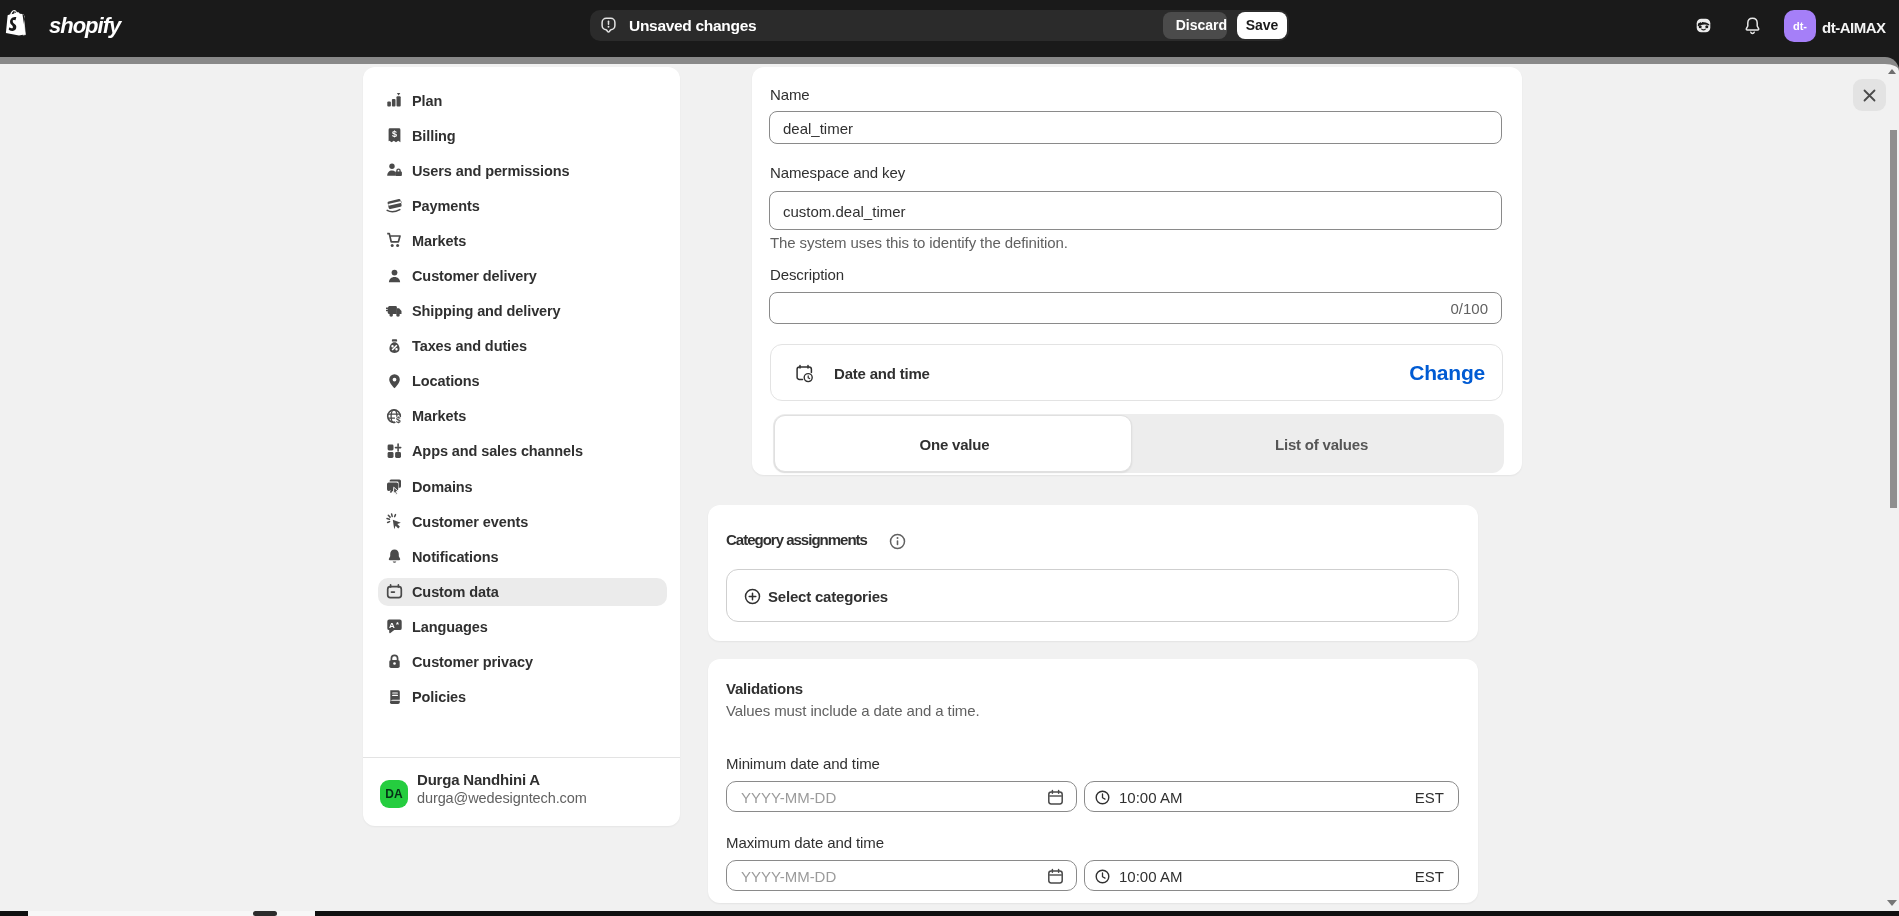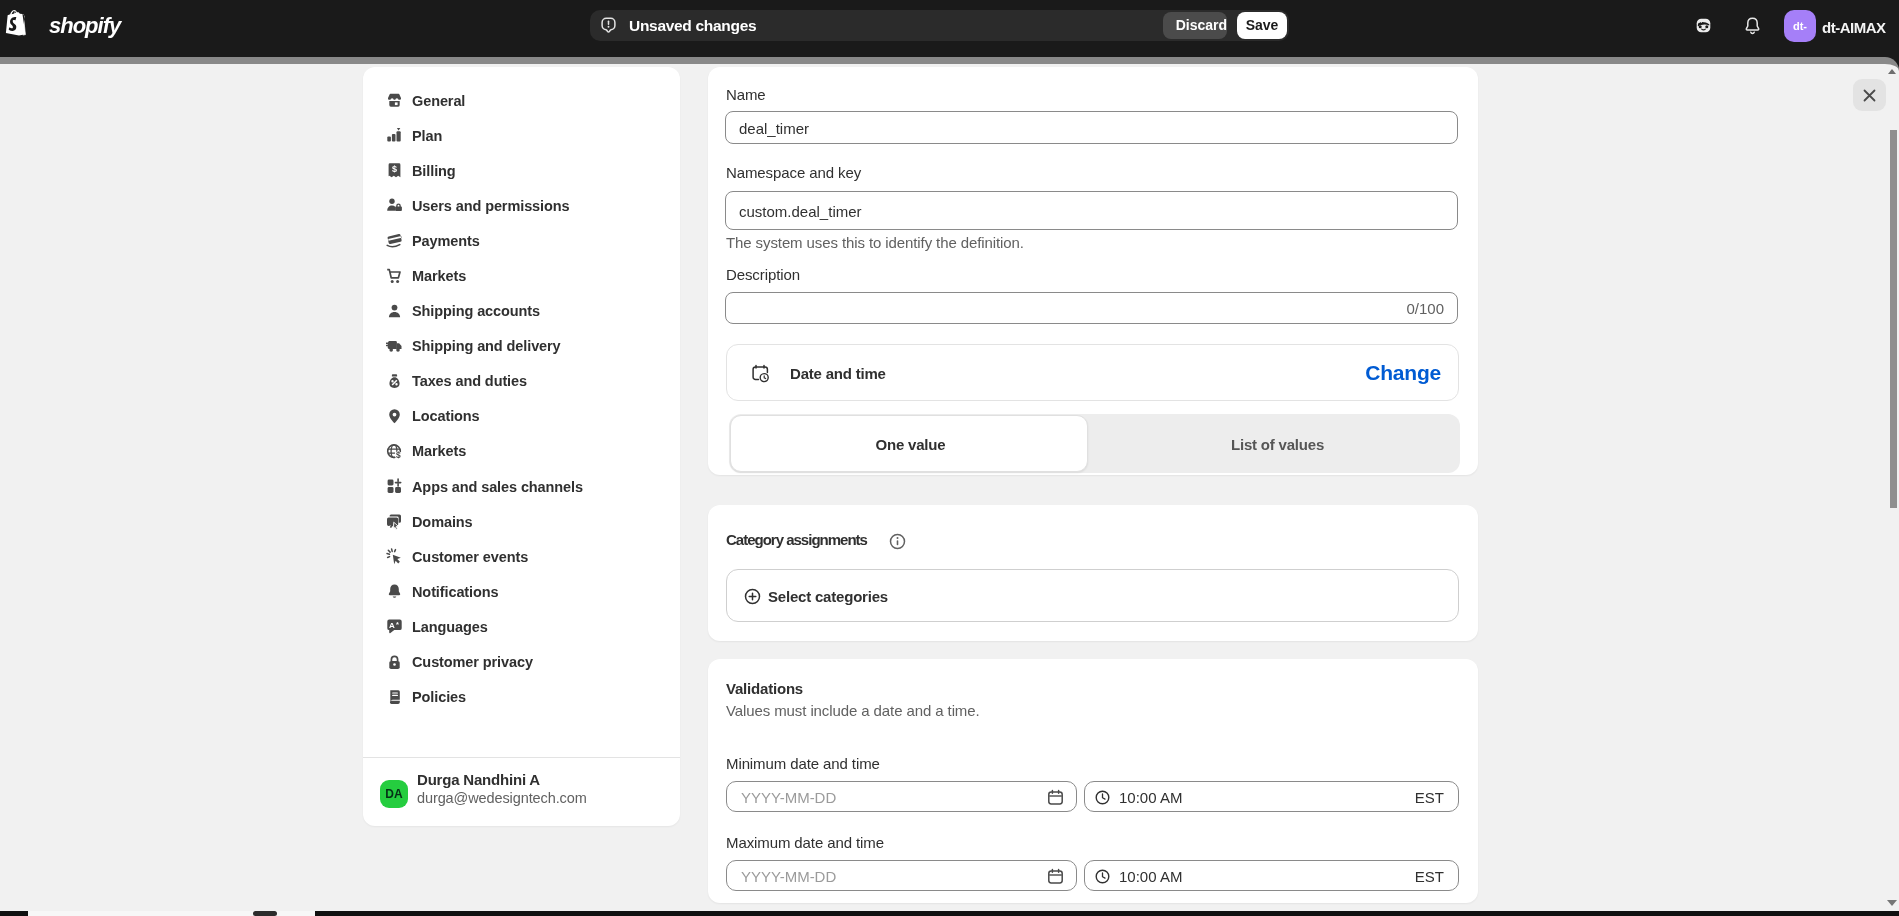--- a/index.html
+++ b/index.html
@@ -42,21 +42,21 @@
     font-size:14.5px; font-weight:600; color:#303030; white-space:nowrap; letter-spacing:-0.1px; }
   .divider { position:absolute; left:0; top:690px; width:317px; height:1px; background:#e3e3e3; }
   .ucard { position:absolute; left:0; top:691px; width:317px; height:68px; }
   .uav { position:absolute; left:17px; top:22px; width:28px; height:28px; background:#25cd3f;
     border-radius:9px; color:#053016; font-size:12px; font-weight:600; text-align:center; line-height:28px; }
   .uname { position:absolute; left:54px; top:13px; font-size:15px; font-weight:700; color:#303030; letter-spacing:-0.2px; }
   .umail { position:absolute; left:54px; top:32px; font-size:14.5px; color:#616161; letter-spacing:-0.1px; }
   
   .card { position:absolute; left:708px; width:770px; background:#fff; border-radius:12px;
     box-shadow:0 1px 2px rgba(0,0,0,.06); }
-  .c1 { top:67px; height:408px; }
+  .c1 { top:67px; height:408px;margin-left:44px; }
   .c2 { top:505px; height:136px; }
   .c3 { top:659px; height:244px; }
   .lab { position:absolute; left:18px; font-size:15px; color:#303030; letter-spacing:-0.1px; }
   .lab.b { font-weight:700; letter-spacing:-0.2px; }
   .inp { position:absolute; left:17px; width:733px; border:1px solid #8a8a8a; border-radius:8px;
     background:#fff; font-size:15px; color:#303030; }
   .inp .v { position:absolute; left:13px; top:50%; transform:translateY(-50%); }
   .gray { color:#616161; }
   .ph { color:#9b9b9b; }
   .dtbox { position:absolute; left:18px; top:277px; width:733px; height:57px;
@@ -130,30 +130,20 @@
   </svg>
   <div class="avatar">dt-</div>
   <div class="shopname">dt-AIMAX</div>
 </div>
 <div class="strip"></div>
 
 <aside class="side">
   <div class="nav" id="nav">
       <div class="nav-item">
         <svg class="ic" viewBox="0 0 17 17" fill="#4a4a4a">
-          <path d="M2 6.1 L3.7 2.3 C3.8 2 4.1 1.8 4.4 1.8 H12.6 C12.9 1.8 13.2 2 13.3 2.3 L15 6.1 V6.8 C15 7.3 14.6 7.7 14.1 7.7 H2.9 C2.4 7.7 2 7.3 2 6.8 Z"></path>
-          <circle cx="6.1" cy="7.7" r="1.55" fill="#fff"></circle>
-          <circle cx="10.9" cy="7.7" r="1.55" fill="#fff"></circle>
-          <path d="M3.3 8.9 H13.7 V13.1 A1.6 1.6 0 0 1 12.1 14.7 H4.9 A1.6 1.6 0 0 1 3.3 13.1 Z"></path>
-          <rect x="8.9" y="10.4" width="2.7" height="2.7" fill="#fff"></rect>
-        </svg>
-        <span class="lbl">General</span>
-      </div>
-      <div class="nav-item">
-        <svg class="ic" viewBox="0 0 17 17" fill="#4a4a4a">
           <rect x="1.3" y="9.6" width="3.6" height="5" rx="1"></rect>
           <rect x="5.9" y="6.9" width="3.6" height="7.7" rx="1"></rect>
           <rect x="10.5" y="4.2" width="4.2" height="10.4" rx="1"></rect>
           <path d="M10.9 1.1 H14.3 L12.6 3.5 Z"></path>
         </svg>
         <span class="lbl">Plan</span>
       </div>
       <div class="nav-item">
         <svg class="ic" viewBox="0 0 17 17" fill="#4a4a4a">
           <path d="M4 1.3 H13 A1.4 1.4 0 0 1 14.4 2.7 V15.2 L12.2 13.7 L10 15.2 L7.8 13.7 L5.6 15.2 L3.4 13.7 L2.6 14.2 V2.7 A1.4 1.4 0 0 1 4 1.3 Z"></path>
@@ -182,21 +172,21 @@
           <circle cx="6.2" cy="13.4" r="1.5"></circle>
           <circle cx="11.6" cy="13.4" r="1.5"></circle>
         </svg>
         <span class="lbl">Markets</span>
       </div>
       <div class="nav-item">
         <svg class="ic" viewBox="0 0 17 17" fill="#4a4a4a">
           <circle cx="8.5" cy="4.6" r="2.9"></circle>
           <path d="M2.9 14.3 C2.9 11 5.3 8.9 8.5 8.9 C11.7 8.9 14.1 11 14.1 14.3 Z"></path>
         </svg>
-        <span class="lbl">Shipping accounts</span>
+        <span class="lbl">Customer delivery</span>
       </div>
       <div class="nav-item">
         <svg class="ic" viewBox="0 0 17 17" fill="#4a4a4a">
           <path d="M3.4 3 H9.6 A1.3 1.3 0 0 1 10.9 4.3 V10.9 H3 A1.3 1.3 0 0 1 1.7 9.6 V6.5 C1.7 4.6 2.4 3 3.4 3 Z"></path>
           <path d="M10.9 5.2 H13.1 L15.5 8.1 V10.9 H10.9 Z"></path>
           <circle cx="5.2" cy="11.9" r="1.8"></circle>
           <circle cx="12" cy="11.9" r="1.8"></circle>
           <path d="M0.4 5.3 H1.6 M0.4 7.5 H1.6" stroke="#4a4a4a" stroke-width="1.4" stroke-linecap="round"></path>
         </svg>
         <span class="lbl">Shipping and delivery</span>
@@ -247,20 +237,28 @@
           <path d="M5.6 1 L6.2 3.4 M1 5.6 L3.4 6.2 M2.3 2.3 L4.1 4.1 M1.6 9.5 L3.6 8.6 M9.5 1.6 L8.6 3.6" stroke="#4a4a4a" stroke-width="1.5" stroke-linecap="round" fill="none"></path>
         </svg>
         <span class="lbl">Customer events</span>
       </div>
       <div class="nav-item">
         <svg class="ic" viewBox="0 0 17 17" fill="#4a4a4a">
           <path d="M8.5 1.4 C5.9 1.4 4.2 3.3 4.2 5.9 V8.3 L2.9 10.8 C2.6 11.5 3 12.3 3.8 12.3 H13.2 C14 12.3 14.4 11.5 14.1 10.8 L12.8 8.3 V5.9 C12.8 3.3 11.1 1.4 8.5 1.4 Z"></path>
           <path d="M6.7 13.4 A1.9 1.9 0 0 0 10.3 13.4 Z"></path>
         </svg>
         <span class="lbl">Notifications</span>
+      </div>
+      <div class="nav-item sel">
+        <svg class="ic" viewBox="0 0 17 17" fill="#4a4a4a">
+          <path d="M4.6 1.9 V4 M12.4 1.9 V4" fill="none" stroke="#4a4a4a" stroke-width="1.7" stroke-linecap="round"></path>
+          <rect x="1.7" y="3.6" width="13.6" height="11" rx="2.6" fill="none" stroke="#4a4a4a" stroke-width="1.7"></rect>
+          <rect x="4.6" y="8.2" width="4.6" height="1.8" rx=".9"></rect>
+        </svg>
+        <span class="lbl">Custom data</span>
       </div>
       <div class="nav-item">
         <svg class="ic" viewBox="0 0 17 17" fill="#4a4a4a">
           <path d="M3.2 1.6 H13.8 A1.9 1.9 0 0 1 15.7 3.5 V10.2 A1.9 1.9 0 0 1 13.8 12.1 H8.3 L4.4 15 C3.8 15.4 3.2 15.1 3.2 14.3 V12.1 H3.2 A1.9 1.9 0 0 1 1.3 10.2 V3.5 A1.9 1.9 0 0 1 3.2 1.6 Z"></path>
           <text x="6" y="9.7" font-size="8" font-weight="bold" fill="#fff" text-anchor="middle" font-family="Liberation Sans">A</text>
           <text x="11.4" y="9.2" font-size="7.4" font-weight="bold" fill="#fff" text-anchor="middle" font-family="Liberation Sans">*</text>
         </svg>
         <span class="lbl">Languages</span>
       </div>
       <div class="nav-item">

